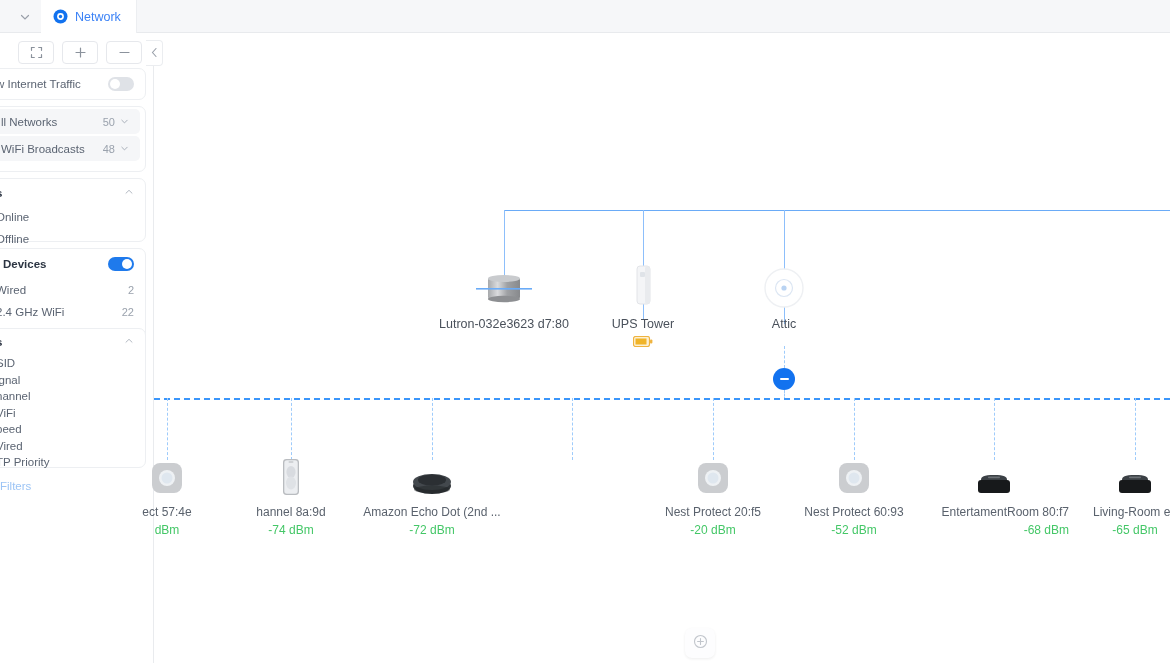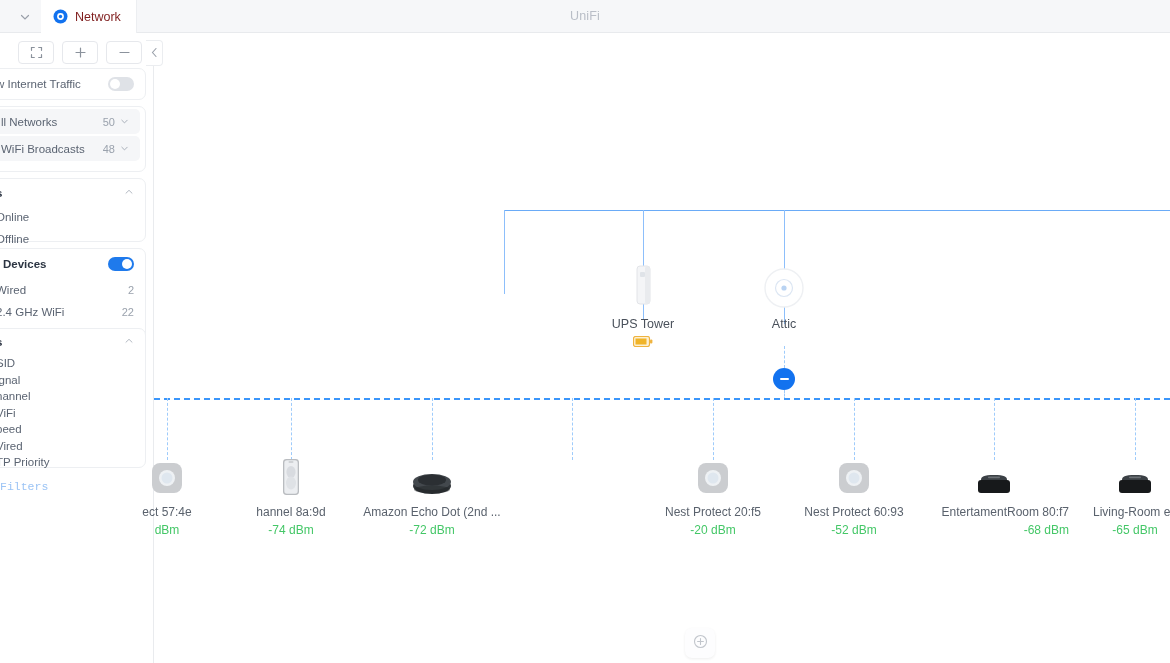--- a/index.html
+++ b/index.html
@@ -24,21 +24,21 @@
     position: absolute; left: 18px; top: 10px; width: 14px; height: 14px;
     color: #9aa0aa;
   }
   .tab {
     position: absolute; left: 41px; top: 0; height: 33px; width: 96px;
     background: #ffffff;
     display: flex; align-items: center; gap: 7px; padding-left: 12px;
     border-right: 1px solid #eceef1;
   }
   .tab-ico { width: 15px; height: 15px; flex: 0 0 15px; }
-  .tab-label { font-size: 12.5px; color: #7f1d1d; }
+  .tab-label { font-size: 12.5px; color: #3b82f6; }
 
   
   .toolbar { position: absolute; top: 33px; left: 0; width: 1170px; height: 38px; background: #ffffff; }
   .tbtn {
     position: absolute; top: 41px; width: 36px; height: 23px;
     border: 1px solid #e6e8ec; border-radius: 4px; background: #fff;
     display: flex; align-items: center; justify-content: center;
   }
   .tbtn svg { display: block; }
   .tbtn-a { left: 18px; }
@@ -75,21 +75,21 @@
     width: 26px; height: 14px; border-radius: 8px; background: #dfe2e7; position: relative;
   }
   .toggle.on { background: #1f7aec; }
   .toggle i {
     position: absolute; top: 2px; left: 2px; width: 10px; height: 10px;
     border-radius: 50%; background: #fff;
   }
   .toggle.on i { left: 14px; }
 
   .filters-link {
-    position: absolute; left: 0px; top: 414px; font-size: 11.5px; color: #9cc4f5; font-family: Liberation Mono, monospace;
+    position: absolute; left: 0px; top: 414px; font-size: 11.5px; color: #9cc4f5;
   }
 
   
   .canvas { position: absolute; left: 154px; top: 66px; width: 1016px; height: 597px; background: #fff; }
 
   .hline-top {
     position: absolute; height: 0; border-top: 1.4px solid #6aabf7;
     left: 350px; top: 144px; width: 666px;
   }
   .vdrop { position: absolute; border-left: 1.4px solid #8dbffb; }
@@ -134,21 +134,20 @@
   <div class="tab">
     <span class="tab-ico">
       <svg width="15" height="15" viewBox="0 0 15 15">
         <circle cx="7.5" cy="7.5" r="7" fill="#1272ef"></circle>
         <circle cx="7.5" cy="7.5" r="3.4" fill="#fff"></circle>
         <circle cx="7.5" cy="7.5" r="1.7" fill="#1272ef"></circle>
       </svg>
     </span>
     <span class="tab-label">Network</span>
   </div>
-  <div class="win-title">UniFi</div>
 </div>
 
 <div class="toolbar"></div>
 
 <div class="tbtn tbtn-a">
   <span>
     <svg width="13" height="13" viewBox="0 0 13 13" fill="none" stroke="#8b929c" stroke-width="1.2" stroke-linecap="round">
       <path d="M1.5 4.3V1.5h2.8M8.7 1.5h2.8v2.8M11.5 8.7v2.8H8.7M4.3 11.5H1.5V8.7"></path>
     </svg>
   </span>
@@ -288,20 +287,39 @@
   <div class="filters-link">Filters</div>
 </div>
 
 <div class="canvas">
 
   <div class="hline-top"></div>
   <div class="vdrop" style="left:350px; top:144px; height:84px;"></div>
   <div class="vdrop" style="left:489px; top:144px; height:110px;"></div>
   <div class="vdrop" style="left:630px; top:144px; height:114px;"></div>
 
+  <div class="node" style="left:275px; top:196px;">
+    <div class="icon">
+      <svg width="60" height="44" viewBox="0 0 60 44">
+        <defs>
+            <linearGradient id="cyl" x1="0" y1="0" x2="1" y2="0">
+          <stop offset="0" stop-color="#a7a9ac"></stop>
+              <stop offset=".3" stop-color="#dadbdd"></stop>
+          <stop offset=".6" stop-color="#9fa1a4"></stop>
+              <stop offset="1" stop-color="#87898c"></stop>
+        </linearGradient>
+          </defs>
+        <rect x="14" y="14" width="32" height="21" rx="2" fill="url(#cyl)"></rect>
+        <ellipse cx="30" cy="14.5" rx="16" ry="3.4" fill="#c9cbce"></ellipse>
+        <ellipse cx="30" cy="35" rx="16" ry="3.2" fill="#8d8f92"></ellipse>
+        <rect x="2" y="24" width="56" height="1.6" fill="#6aabf7"></rect>
+      </svg>
+    </div>
+    <div class="nm">Lutron-032e3623 d7:80</div>
+  </div>
 
   <div class="node" style="left:555px; top:196px;">
     <div class="icon">
       <svg width="40" height="40" viewBox="0 0 40 40">
         <circle cx="20" cy="20" r="19" fill="#ffffff" stroke="#eef0f3" stroke-width="1.4"></circle>
         <circle cx="20" cy="20" r="8.5" fill="none" stroke="#dce6f3" stroke-width="1.2"></circle>
         <circle cx="20" cy="20" r="2.6" fill="#b9d3f2"></circle>
       </svg>
     </div>
     <div class="nm">Attic</div>

